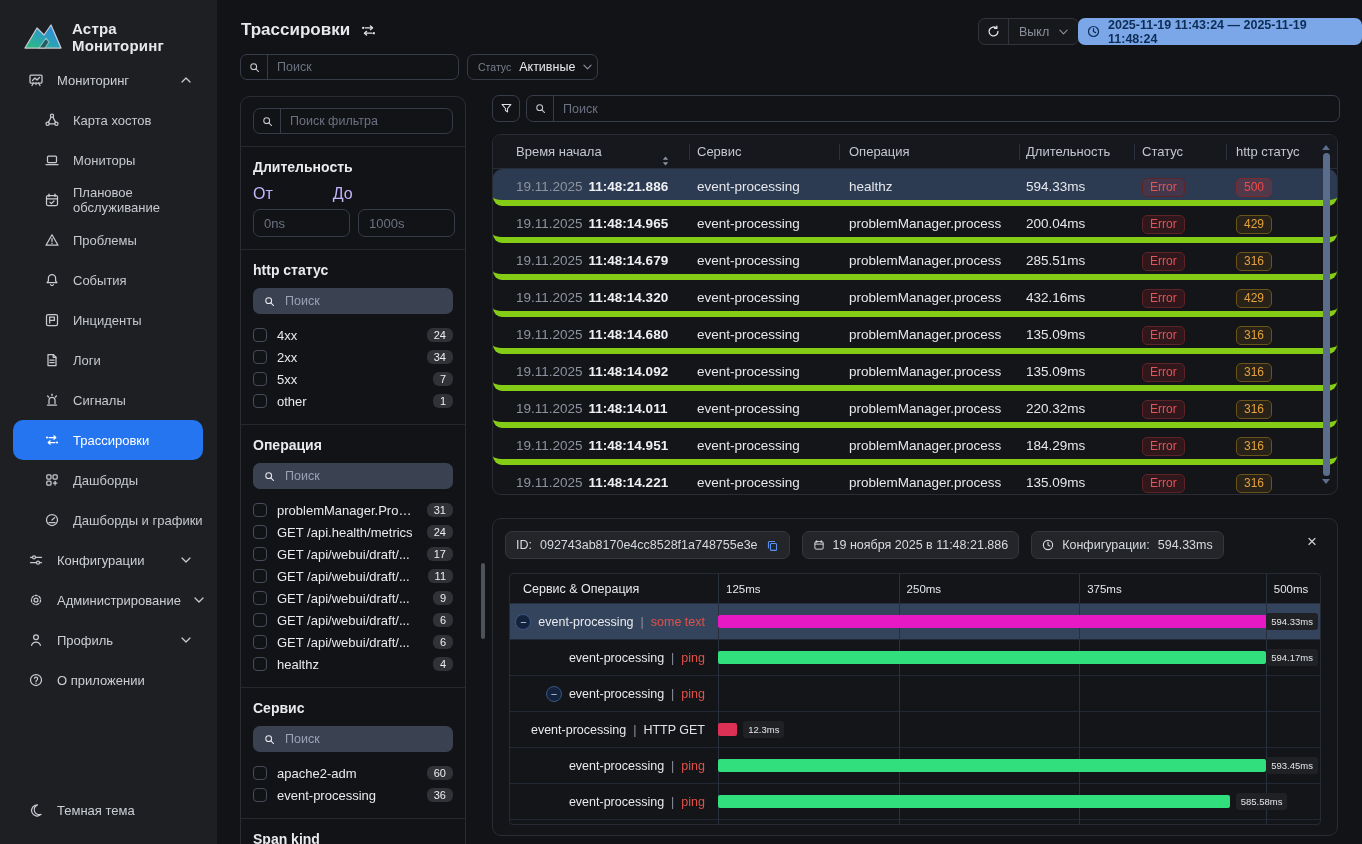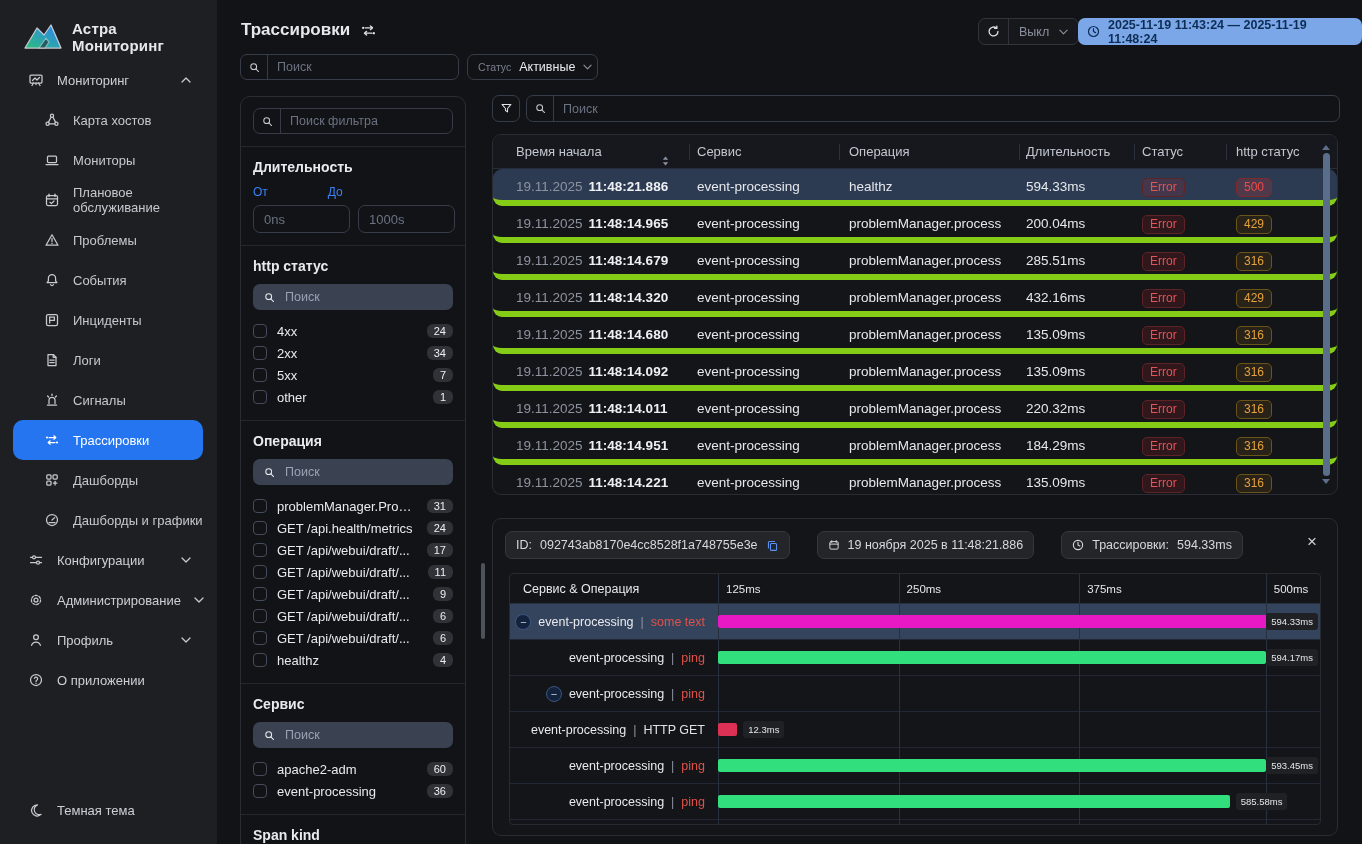--- a/index.html
+++ b/index.html
@@ -48,21 +48,21 @@
     padding:0 10px; cursor:pointer; }
   .status-select .lab { font-size:10.5px; color:#79808f; }
   .status-select .val { font-size:12.5px; color:#e8eaee; }
   .status-select .chev { margin-left:auto; }
 
   
   .filters { position:absolute; left:240px; top:96px; width:226px; height:766px;
     border:1px solid #2b2c33; border-radius:10px; padding:11px 12px; overflow:hidden; }
   .filters hr { border:none; border-top:1px solid #26272d; margin:12px -12px; }
   .f-title { font-size:14px; font-weight:bold; color:#e8eaee; margin:2px 0 10px; }
-  .dur-labels { display:flex; font-size:12px; color:#3b82f6; margin-bottom:6px; }
+  .dur-labels { display:flex; font-size:16px; color:#c4b5fd; margin-bottom:6px; }
   .dur-labels span:last-child { margin-left:60px; }
   .dur-inputs { display:flex; gap:8px; }
   .dur-inputs input { width:97px; height:28px; background:transparent; border:1px solid #363c49;
     border-radius:7px; color:#dfe2e8; font-size:13px; padding:0 10px; outline:none;
     font-family:"Liberation Sans",sans-serif; }
   .search-slate { height:26px; background:#3a4252; border-radius:7px; display:flex;
     align-items:center; gap:9px; padding:0 10px; margin-bottom:10px; }
   .search-slate input { flex:1; background:transparent; border:none; outline:none;
     color:#dfe2e8; font-size:12.5px; font-family:"Liberation Sans",sans-serif; }
   .search-slate input::placeholder { color:#99a2b4; }
@@ -98,21 +98,21 @@
   .b-red   { color:#ef4a48; background:rgba(220,50,50,.2);  border:1px solid #7c2a2c; }
   .vscroll { position:absolute; right:5px; top:10px; bottom:10px; width:12px; }
   .arr { width:0; height:0; border-left:4px solid transparent; border-right:4px solid transparent; margin:0 auto; }
   .arr.up { border-bottom:5px solid #5a6e8c; }
   .arr.down { border-top:5px solid #5a6e8c; }
   .thumb { width:7px; margin:3px auto; border-radius:4px; background:#5a6e8c; height:calc(100% - 16px); }
 
   
   .detail { position:absolute; left:492px; top:518px; width:846px; height:318px;
     border:1px solid #2b2c33; border-radius:9px; background:#141519; }
-  .chips { display:flex; gap:27px; padding:12px 0 0 12px; }
+  .chips { display:flex; gap:12px; padding:12px 0 0 12px; }
   .chip { height:28px; background:#232529; border:1px solid #35373e; border-radius:7px;
     display:flex; align-items:center; gap:8px; padding:0 10px; font-size:12.5px; color:#d6d9df; }
   .close-x { position:absolute; right:20px; top:13px; font-size:17px; color:#cfd2d8; cursor:pointer; }
 
   .gantt { position:absolute; left:16px; top:54px; right:16px; bottom:10px;
     border:1px solid #262a33; border-radius:4px; overflow:hidden; }
   .g-head { display:flex; height:30px; border-bottom:1px solid #28303f; font-size:12px; color:#d7dade; }
   .g-row { position:relative; display:flex; height:36px; border-bottom:1px solid #222835; }
   .g-row:last-child { border-bottom:none; }
   .g-row.sel { background:#35445d; }
@@ -697,21 +697,21 @@
         </span>
         <span>19 ноября 2025 в 11:48:21.886</span>
       </div>
       <div class="chip">
         <span class="ic">
           <svg width="12" height="12" viewBox="0 0 14 14" style="stroke:#d6d9df;fill:none;stroke-width:1.3;stroke-linecap:round">
               <circle cx="7" cy="7" r="5.4"></circle>
               <polyline points="7,4 7,7 9.2,8.2"></polyline>
             </svg>
         </span>
-        <span>Трассировки:</span>
+        <span>Конфигурации:</span>
         <span>594.33ms</span>
       </div>
     </div>
     <span class="close-x">×</span>
 
     <div class="gantt">
       <div class="g-head">
         <div class="g-label">Сервис &amp; Операция</div>
         <div class="g-chart">
           <span class="g-tick" style="left:calc(0% + 8px)">125ms</span>

